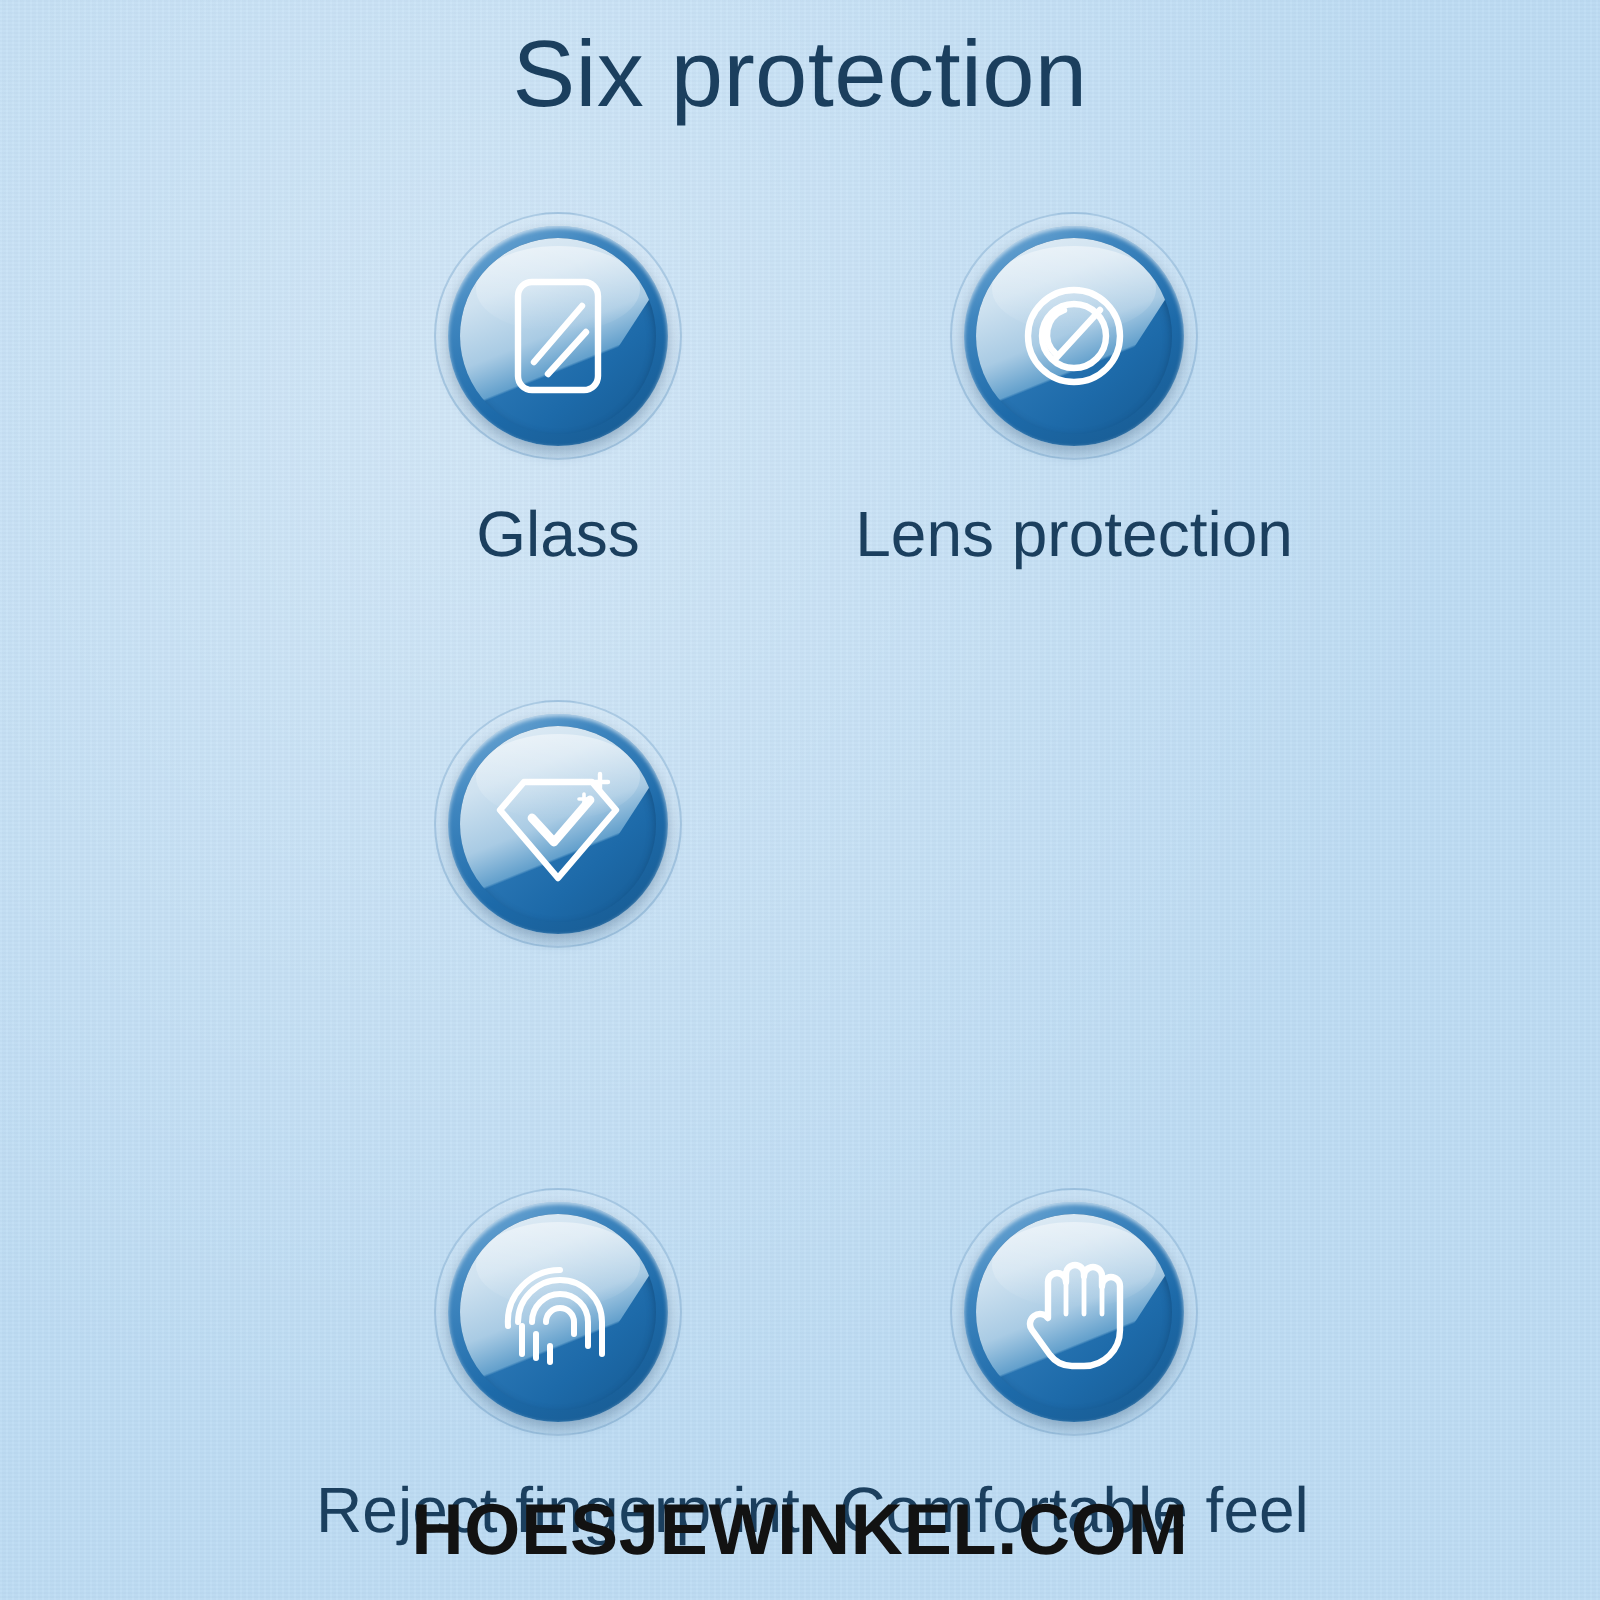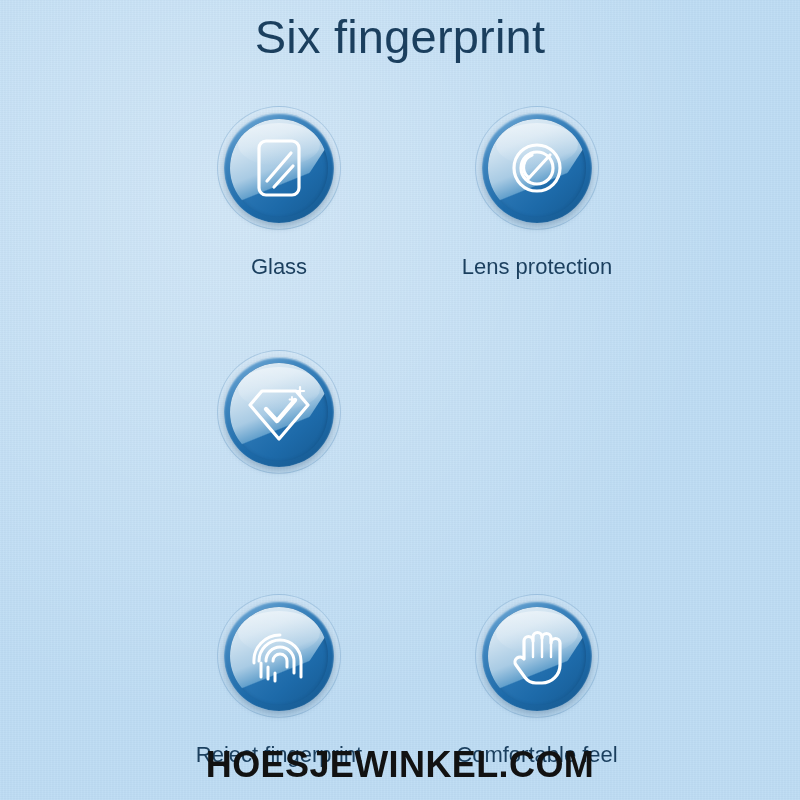--- a/index.html
+++ b/index.html
@@ -119,21 +119,21 @@
   }
   .icon-badge .glyph {
     position: absolute;
     left: 13px; top: 13px;
     width: 98px; height: 98px;
     display: block;
   }
 
   .cell-label {
     margin-top: 18px;
-    font-size: 22px;
+    font-size: 32px;
     line-height: 38px;
     color: #1b3f5e;
     font-weight: 400;
     white-space: nowrap;
   }
 
   .watermark {
     position: absolute;
     left: 0;
     top: 748px;
@@ -146,21 +146,21 @@
     letter-spacing: 0.4px;
   }
 </style>
 </head>
 <body>
 
 <div class="bg-texture"></div>
 
 <div class="page">
 
-  <div class="page-title">Six fingerprint</div>
+  <div class="page-title">Six protection</div>
 
   <div class="grid">
 
     <div class="row">
 
       <div class="cell col-left">
         <div class="icon-badge">
           <div class="halo"></div>
           <div class="rim"></div>
           <div class="disc"></div>

